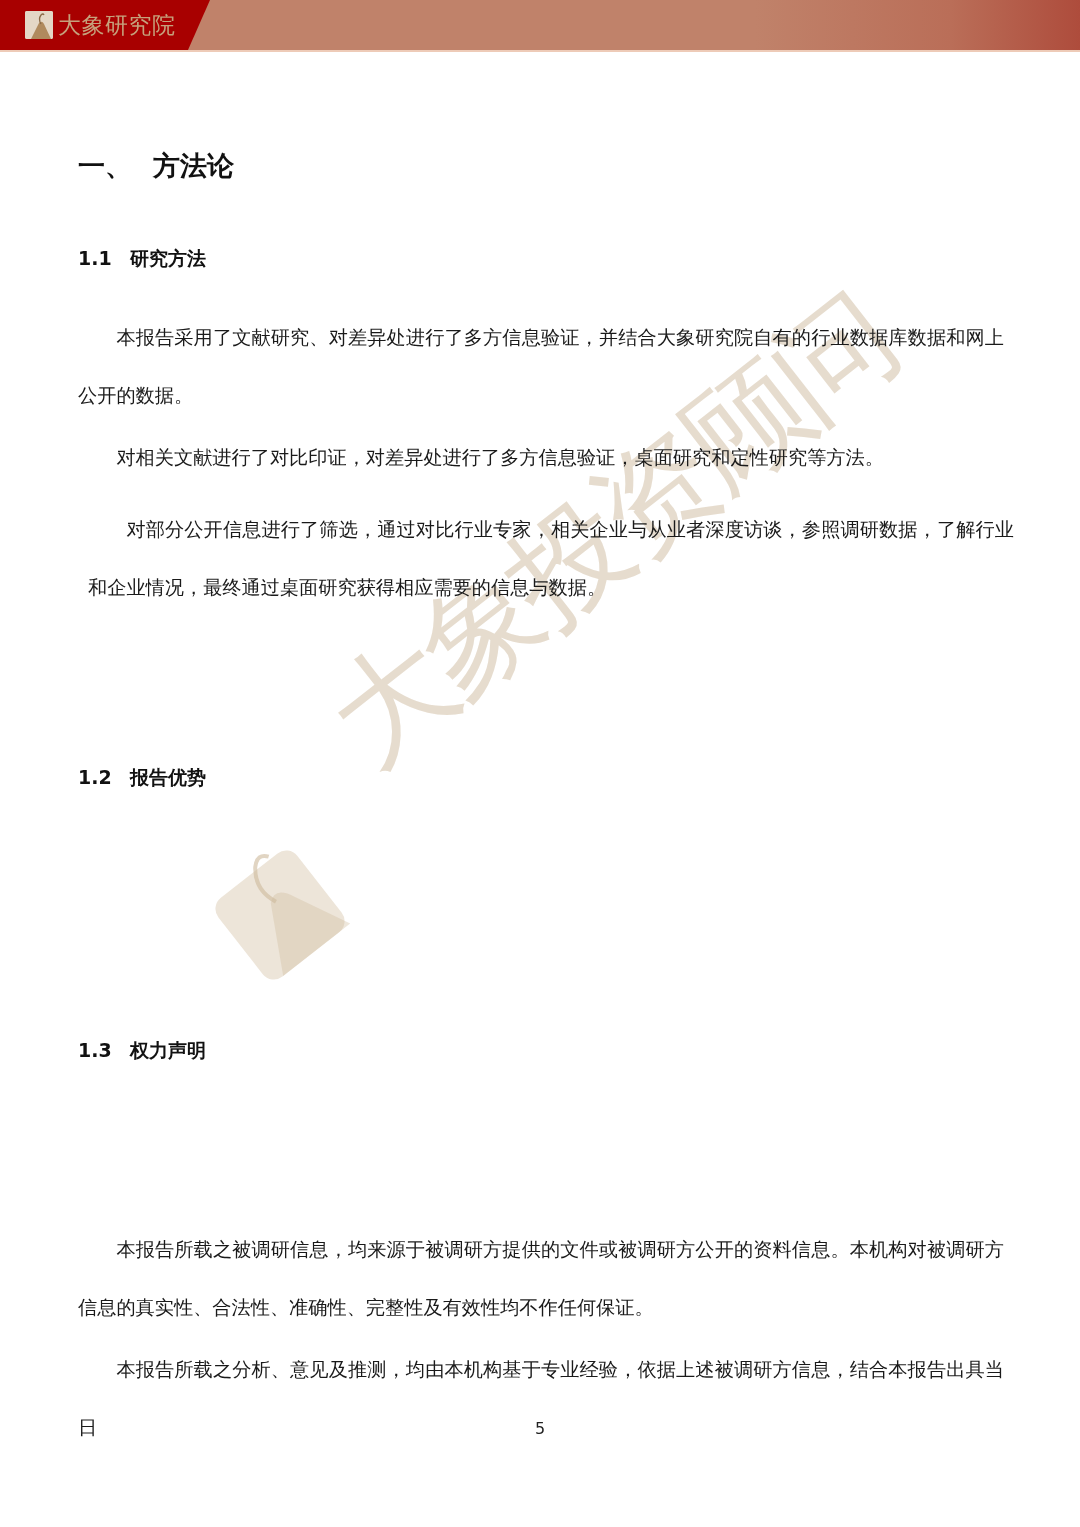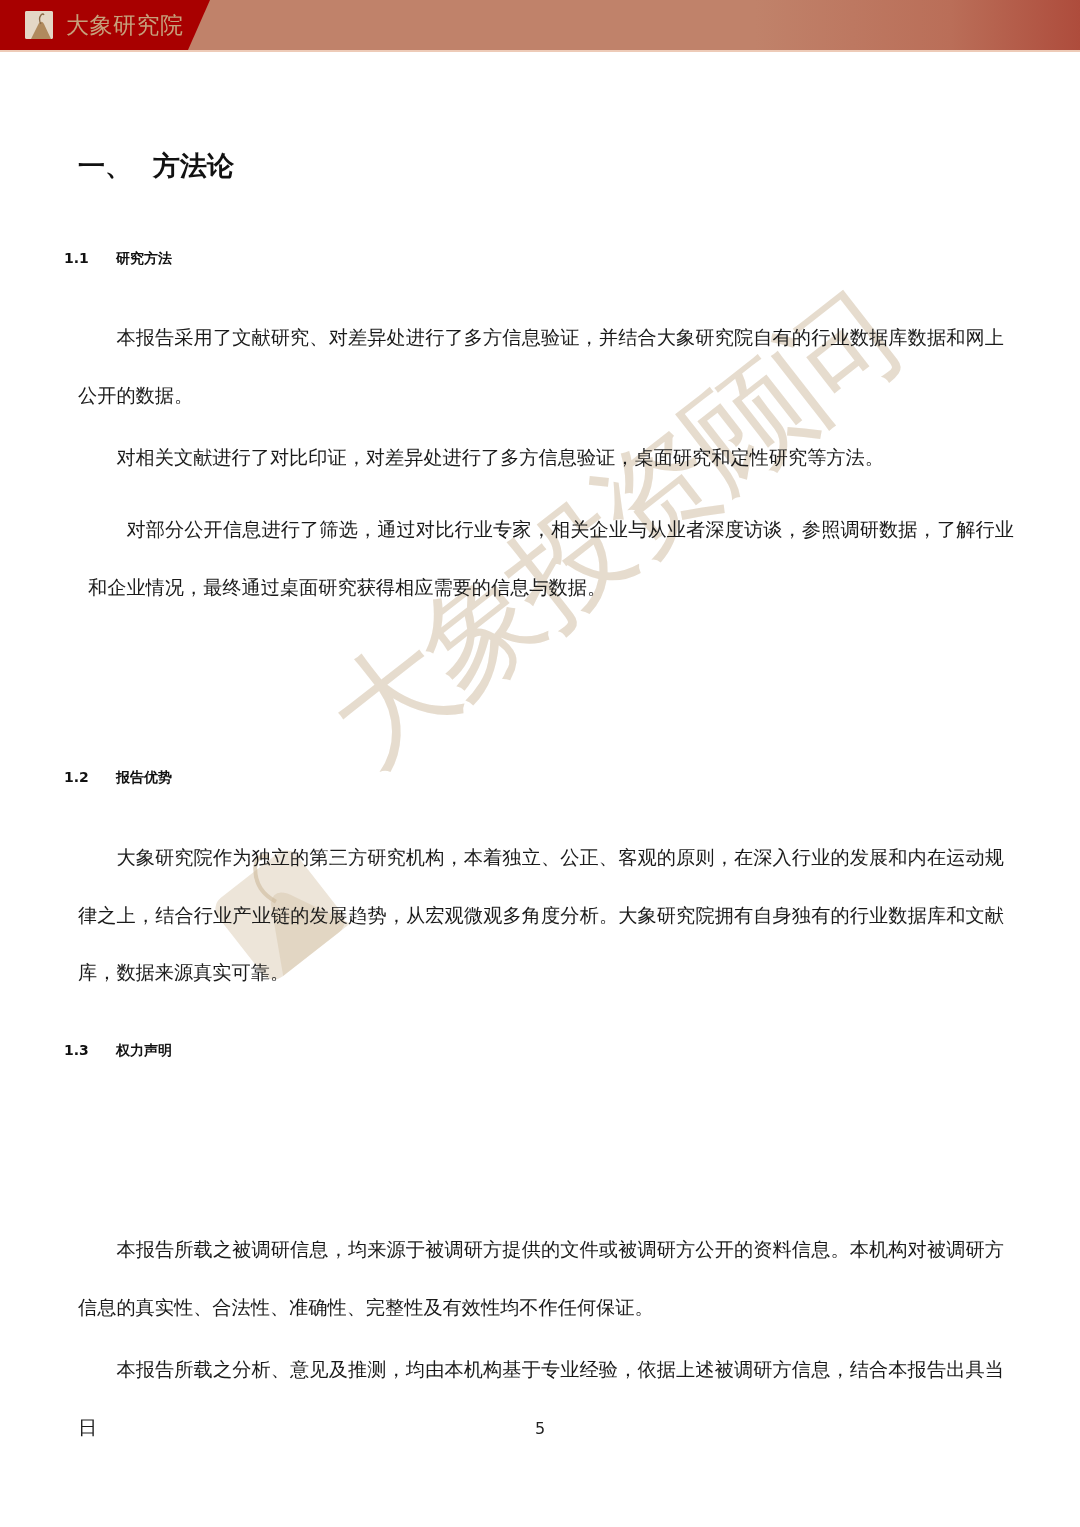--- a/index.html
+++ b/index.html
@@ -23,21 +23,21 @@
     clip-path: polygon(0 0, 210px 0, 188px 50px, 0 50px);
   }
   .logo-box {
     position: absolute; left: 25px; top: 11px; width: 28px; height: 28px;
     background: #e4d7c6; border-radius: 2px; overflow: hidden;
   }
   .logo-box svg { display: block; }
   .brand-name {
     position: absolute; left: 58px; top: 11px;
     font-family: "DejaVu Serif", "Liberation Serif", serif;
-    font-size: 23px; line-height: 28px; color: #c6a17c; letter-spacing: 0.5px; margin-left: 8px;
+    font-size: 23px; line-height: 28px; color: #c6a17c; letter-spacing: 0.5px;
   }
 
   .watermark-text {
     position: absolute; left: 310px; top: 690px;
     font-family: "DejaVu Serif", "Liberation Serif", serif;
     font-size: 118px; line-height: 1; color: rgba(210, 192, 165, 0.55);
     transform: rotate(-38deg); transform-origin: left top;
     white-space: nowrap; letter-spacing: -6px; z-index: 0;
   }
   .watermark-logo {
@@ -45,22 +45,22 @@
     z-index: 0;
   }
 
   .content { position: absolute; left: 0; top: 0; width: 1080px; height: 1165px; z-index: 1; }
   .h1 {
     position: absolute; left: 78px; top: 150px;
     font-size: 27px; font-weight: bold; line-height: 32px; color: #111;
   }
   .h1 .num { display: inline-block; width: 75px; }
   .h2 {
-    position: absolute; left: 64px;
-    font-size: 14px; font-weight: bold; line-height: 24px; color: #111;
+    position: absolute; left: 78px;
+    font-size: 19px; font-weight: bold; line-height: 24px; color: #111;
   }
   .h2 .num { display: inline-block; width: 52px; }
   .para {
     position: absolute; left: 78px; width: 926px;
     font-size: 19.2px; line-height: 57.5px; color: #1a1a1a;
     text-indent: 2em; text-align: justify; word-break: break-all;
   }
   .page-number {
     position: absolute; left: 0; width: 1080px; top: 1419px; text-align: center;
     font-size: 16px; line-height: 20px; color: #222;
@@ -99,21 +99,20 @@
   <div class="h2" style="top:246px;">
     <span class="num">1.1</span><span>研究方法</span>
   </div>
   <p class="para" style="top:309px; margin:0;">本报告采用了文献研究、对差异处进行了多方信息验证，并结合大象研究院自有的行业数据库数据和网上公开的数据。</p>
   <p class="para" style="top:429px; margin:0;">对相关文献进行了对比印证，对差异处进行了多方信息验证，桌面研究和定性研究等方法。</p>
   <p class="para" style="top:491px; margin:10px;">对部分公开信息进行了筛选，通过对比行业专家，相关企业与从业者深度访谈，参照调研数据，了解行业和企业情况，最终通过桌面研究获得相应需要的信息与数据。</p>
 
   <div class="h2" style="top:765px;">
     <span class="num">1.2</span><span>报告优势</span>
   </div>
-  <p class="para" style="top:829px; margin:0;">大象研究院作为独立的第三方研究机构，本着独立、公正、客观的原则，在深入行业的发展和内在运动规律之上，结合行业产业链的发展趋势，从宏观微观多角度分析。大象研究院拥有自身独有的行业数据库和文献库，数据来源真实可靠。</p>
 
   <div class="h2" style="top:1038px;">
     <span class="num">1.3</span><span>权力声明</span>
   </div>
   <p class="para" style="top:1221px; margin:0;">本报告所载之被调研信息，均来源于被调研方提供的文件或被调研方公开的资料信息。本机构对被调研方信息的真实性、合法性、准确性、完整性及有效性均不作任何保证。</p>
   <p class="para" style="top:1341px; margin:0;">本报告所载之分析、意见及推测，均由本机构基于专业经验，依据上述被调研方信息，结合本报告出具当日</p>
 
   <div class="page-number">5</div>
 </div>
 

